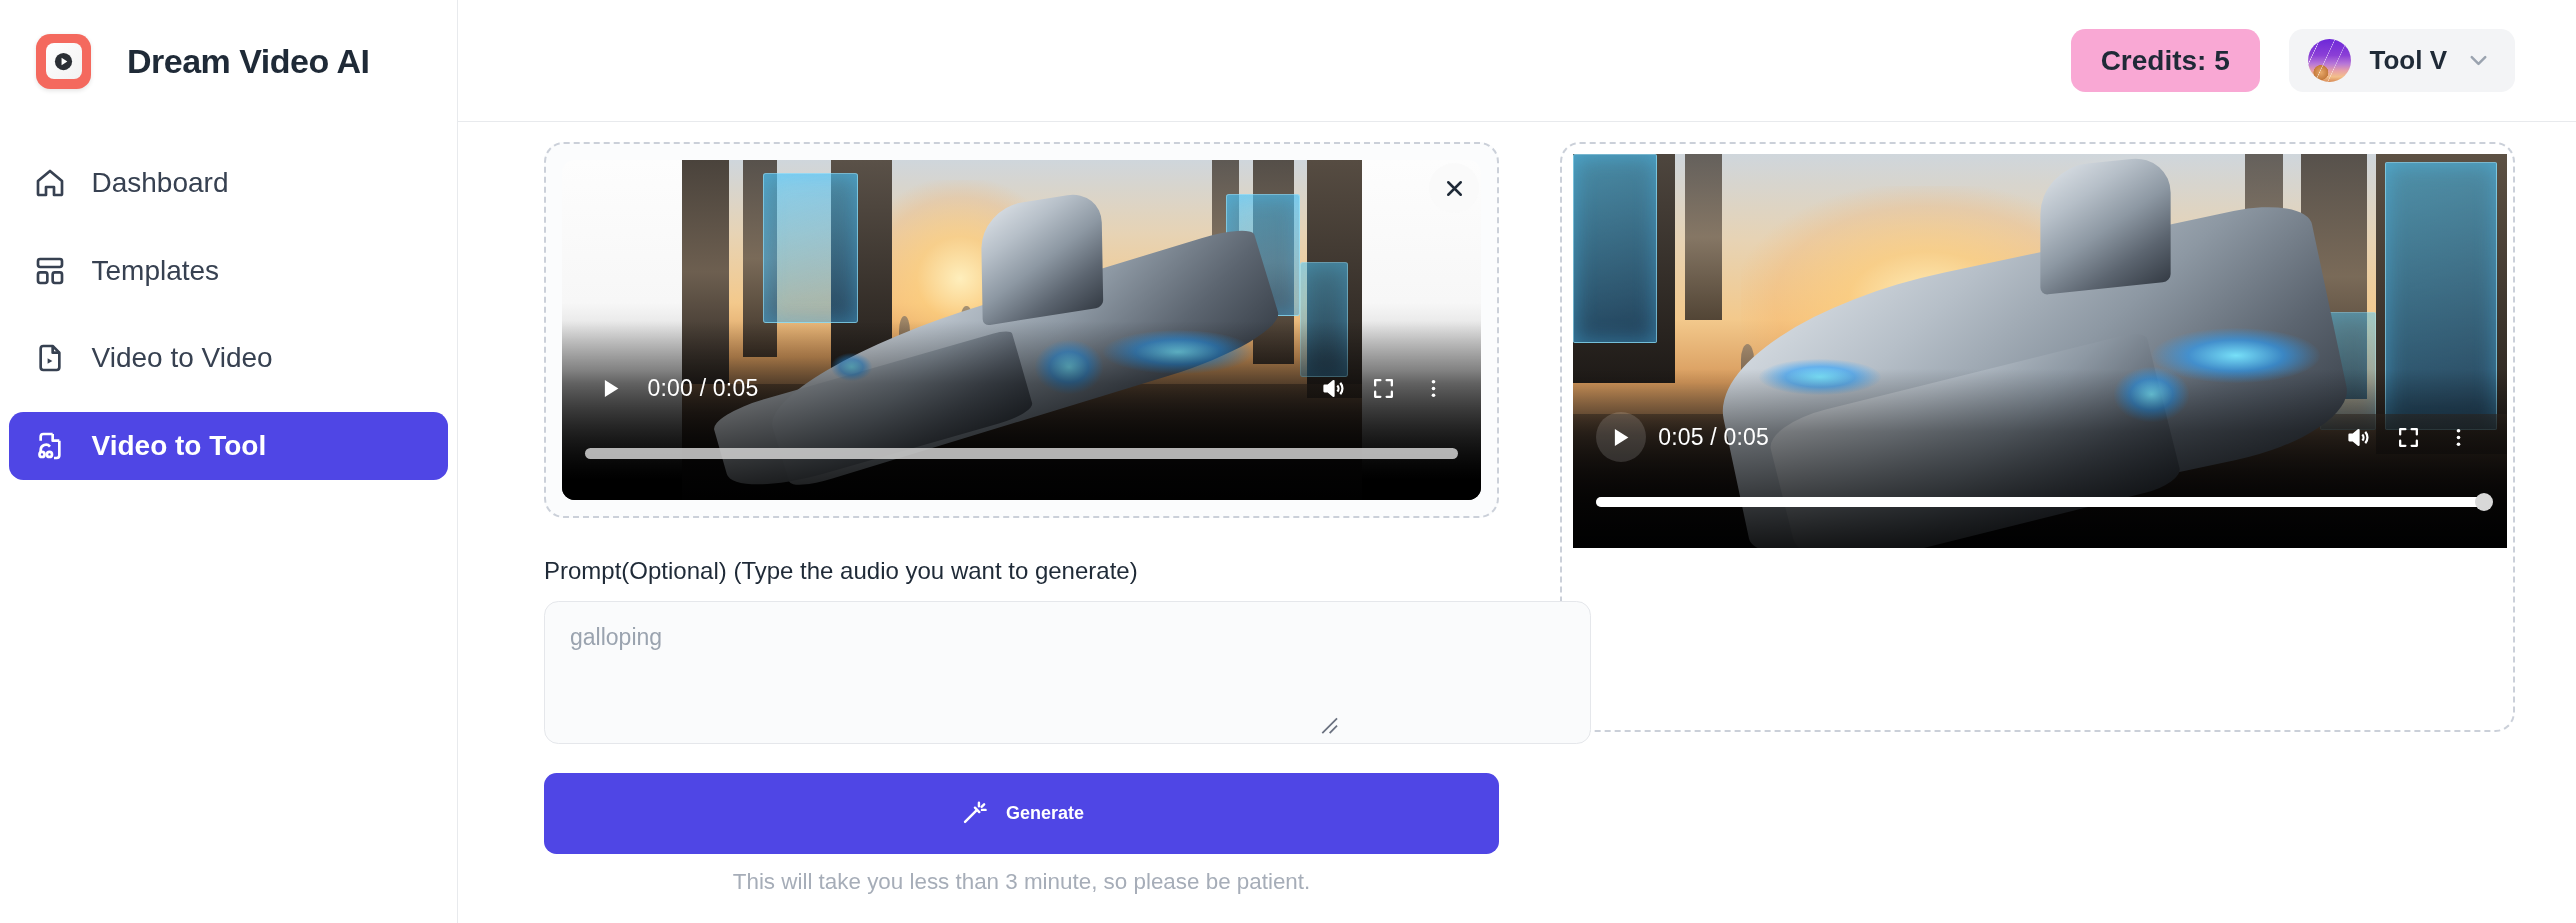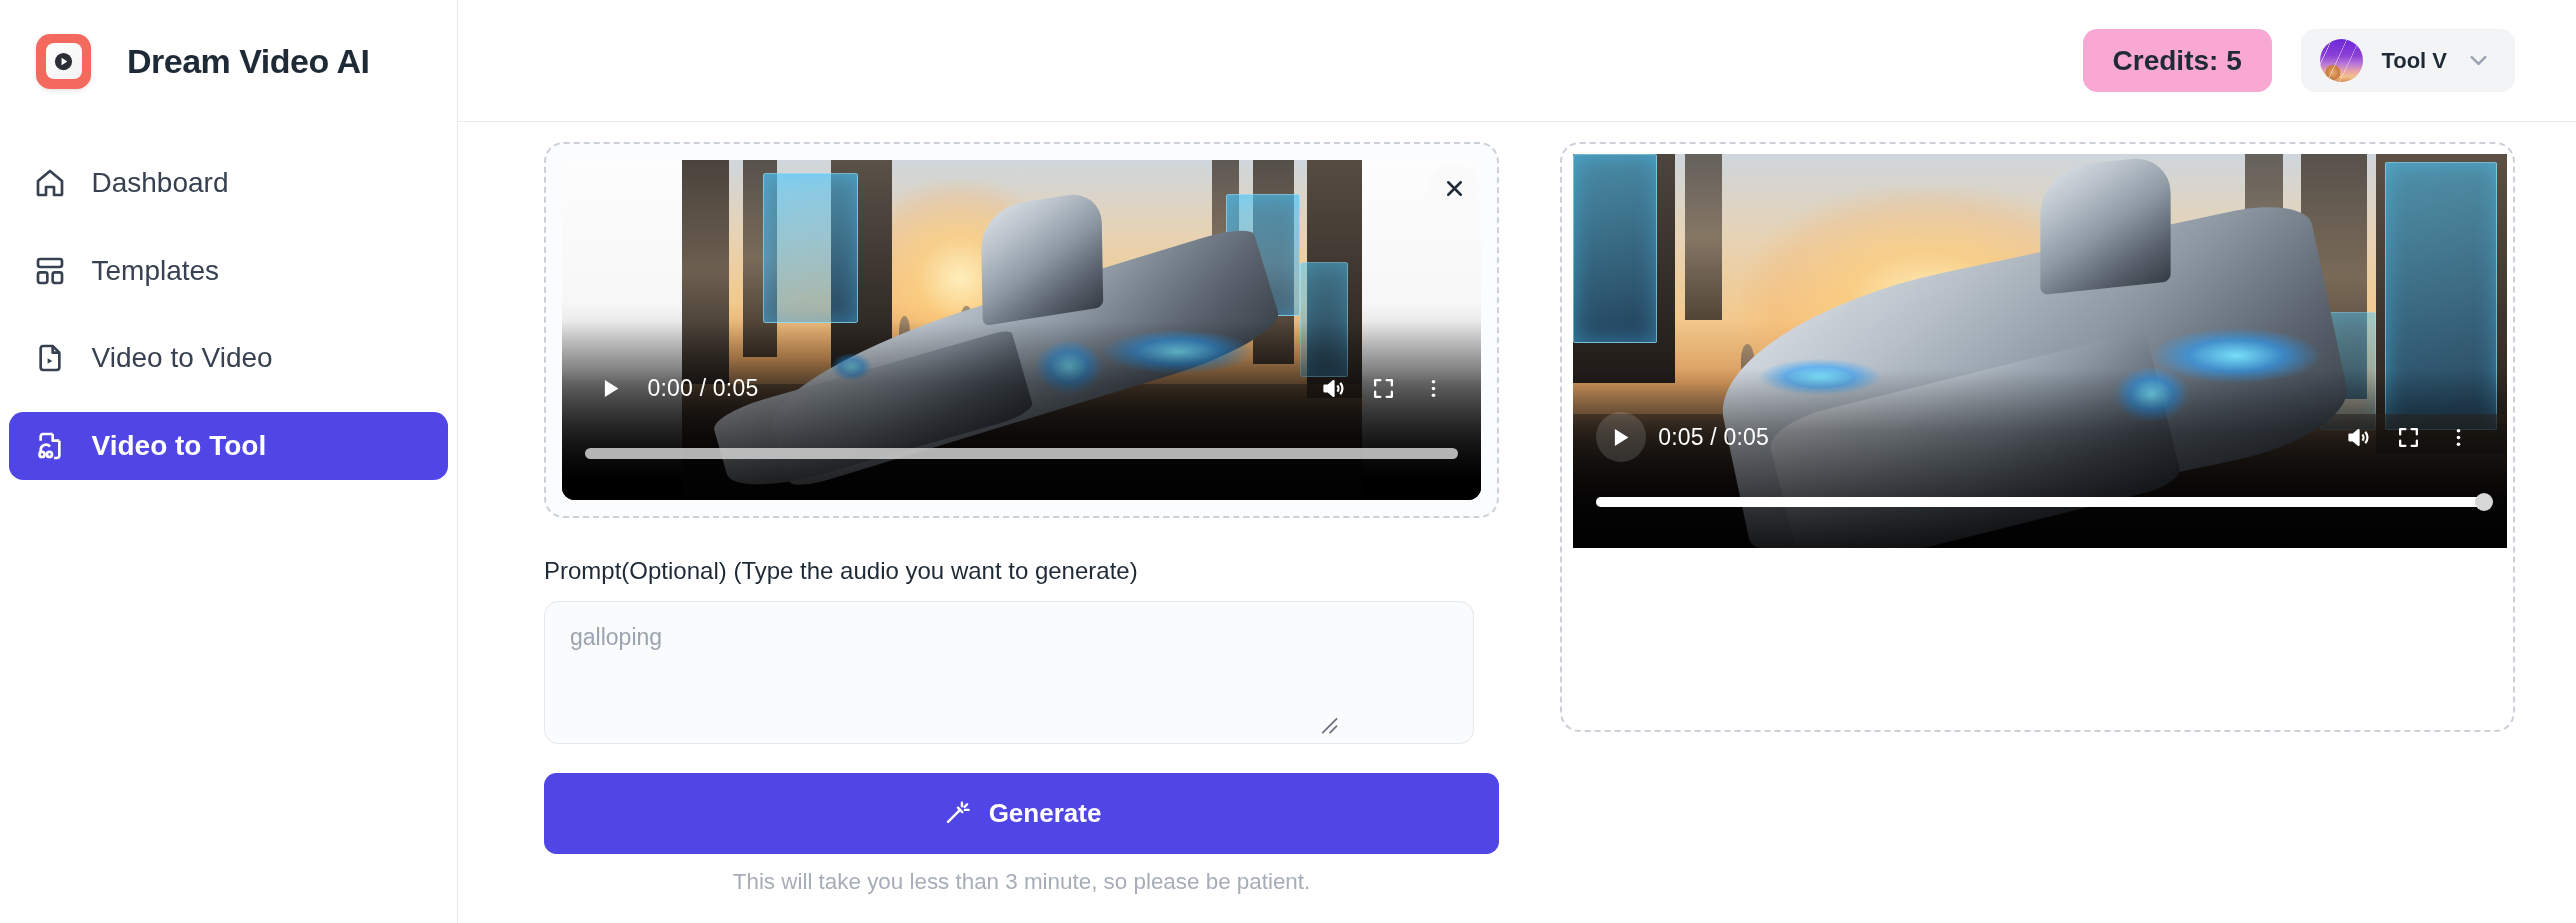--- a/index.html
+++ b/index.html
@@ -95,21 +95,21 @@
       linear-gradient(180deg, #6d28d9 0%, #8b3fd6 38%, #b878d8 58%, #e8a0a8 74%, #f3c08a 88%, #d88a55 100%);
     flex: 0 0 43px; position: relative; overflow: hidden;
   }
   .avatar::after{
     content:""; position:absolute; inset:0;
     background:
       linear-gradient(115deg, transparent 18%, rgba(255,255,255,.85) 19%, transparent 20%),
       linear-gradient(115deg, transparent 42%, rgba(255,255,255,.7) 43%, transparent 44%),
       linear-gradient(115deg, transparent 62%, rgba(255,255,255,.6) 63%, transparent 64%);
   }
-  .user-name { font-size: 22px; font-weight: bold; color: #1f2a37; white-space: nowrap; }
+  .user-name { font-size: 26px; font-weight: bold; color: #1f2a37; white-space: nowrap; }
   .chev { color: #9aa3af; display:flex; align-items:center; }
 
   .content {
     flex: 1 1 auto; display: flex; gap: 0;
     padding: 19.7px 0 0 0; min-height: 0;
     position: relative;
   }
 
   
   .left-col { width: 1102px; flex: 0 0 1102px; padding-left: 86px; }
@@ -170,39 +170,39 @@
   .prog-track { position:absolute; inset:0; border-radius:7.2px; background: rgba(210,210,210,.85); }
   .prog-fill { position:absolute; left:0; top:0; bottom:0; border-radius:7.2px; background:#ffffff; }
   .prog-knob { position:absolute; top:50%; transform: translate(-50%,-50%); width:18px; height:18px; border-radius:50%; background:#d8d8d8; }
 
   
   .prompt-label {
     margin: 39px 0 16px 0;
     font-size: 24px; color: #1f2a37; font-weight: 500; white-space: nowrap;
   }
   .prompt-box {
-    width: 930px; height: 143px;
+    width: 1047px; height: 143px;
     border: 1.8px solid #e5e7eb; border-radius: 14.3px;
     background: #fafbfc;
     padding: 21.5px 25px;
     font-size: 23px; color: #9aa3af;
     position: relative;
     resize: none;
     font-family: "Liberation Sans", sans-serif;
     line-height: 1.3;
   }
   .prompt-box::placeholder { color:#9aa3af; }
   .resize-handle { position:absolute; right: 148px; bottom: 7.2px; width: 19.7px; height: 19.7px; pointer-events:none; }
   .btn-generate {
     margin-top: 32px;
     width: 955px; height: 81px;
     background: #4f46e5; color: #fff;
     border: none; border-radius: 12.5px;
     display: flex; align-items: center; justify-content: center; gap: 18px;
-    font-size: 26px; font-weight: bold; cursor: pointer;
+    font-size: 18px; font-weight: bold; cursor: pointer;
     font-family: "Liberation Sans", sans-serif;
   }
   .hint { width: 955px; text-align:center; margin-top: 14.3px; font-size: 22.4px; color: #a6adb8; white-space: nowrap; }
 
   
   .right-col { flex: 1 1 auto; padding-right: 86px; display:flex; }
   .result-panel {
     border: 2.7px dashed #cbd0d9; border-radius: 19.7px;
     background: #ffffff; padding: 10.7px;
     width: 955px; height: 590px;

